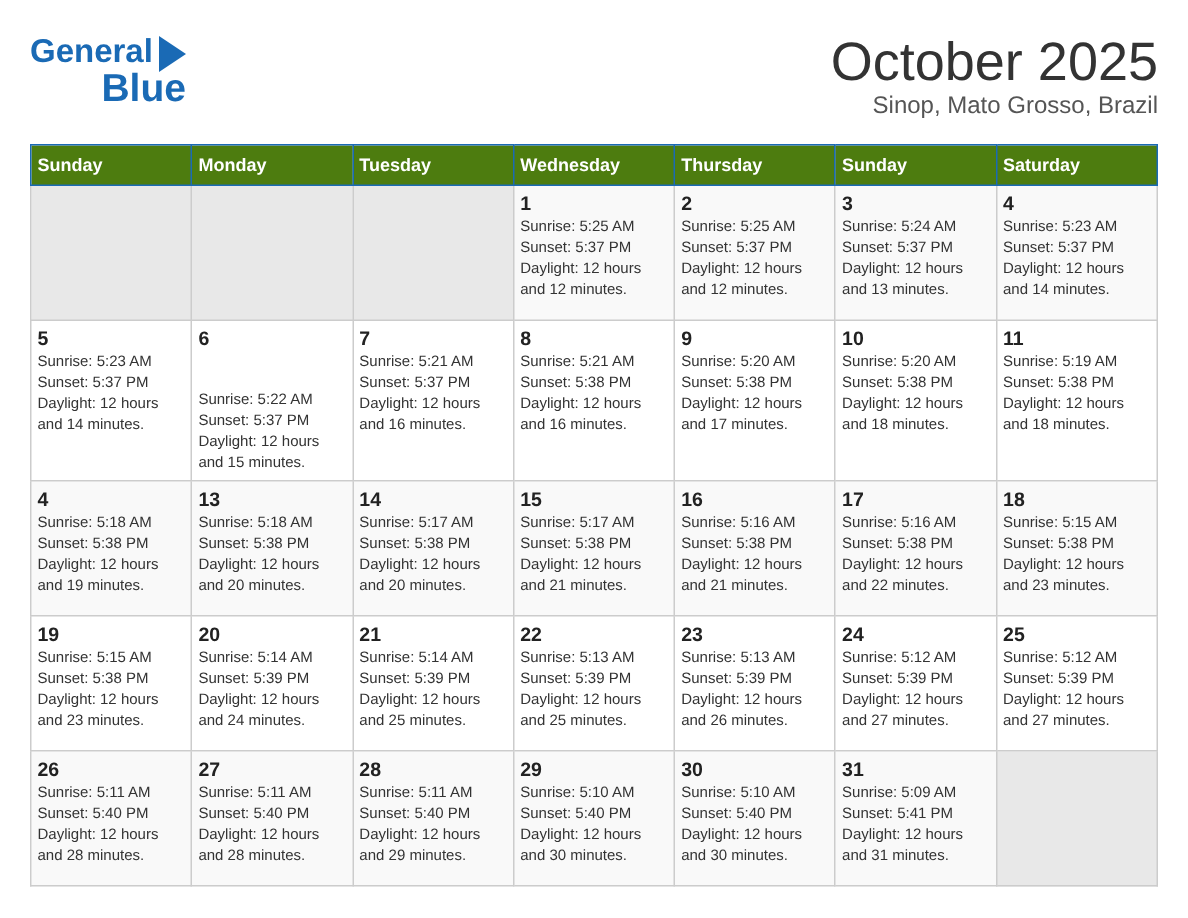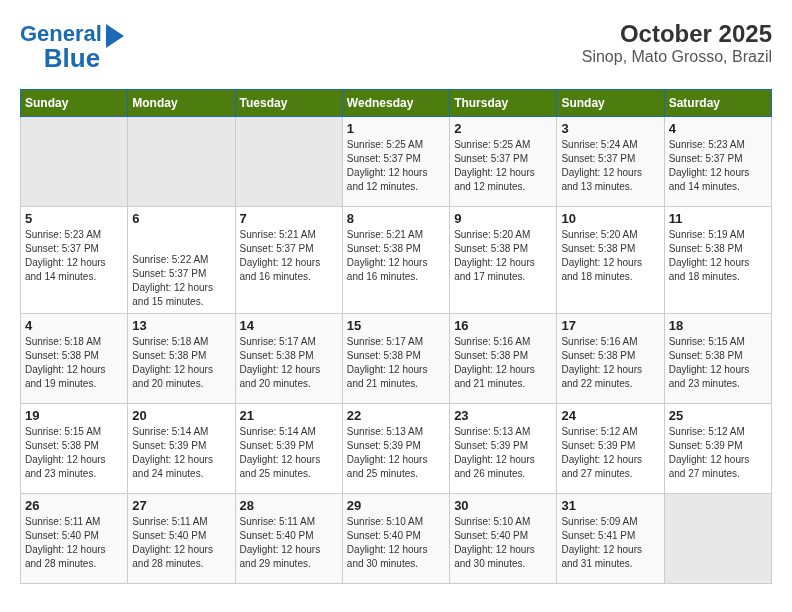--- a/index.html
+++ b/index.html
@@ -35,22 +35,22 @@
       border-top: 12px solid transparent;
       border-bottom: 12px solid transparent;
       border-left: 18px solid #1a6ab5;
       margin-left: 4px;
       margin-top: 4px;
     }
     .title-block {
       text-align: right;
     }
     .month-title {
-      font-size: 24px;
-      font-weight: bold;
+      font-size: 36px;
+      font-weight: normal;
       color: #333;
     }
     .subtitle {
       font-size: 16px;
       color: #555;
     }
     .calendar {
       width: 100%;
       border-collapse: collapse;
       font-size: 11px;
@@ -93,21 +93,21 @@
     }
     .empty-cell {
       background: #e8e8e8 !important;
     }
   </style>
 </head>
 <body>
 
 <div class="header">
   <div class="logo">
-    <div style="display:flex;flex-direction:column;align-items:center;">
+    <div style="display:flex;flex-direction:column;align-items:flex-end;">
       <div style="display:flex;align-items:center;">
         <span class="logo-text"><span>General</span></span>
         <div class="logo-arrow"></div>
       </div>
       <div style="display:flex;align-items:center;margin-top:-4px;">
         <span class="logo-text" style="color:#1a6ab5;font-size:26px;font-weight:bold;">Blue</span>
       </div>
     </div>
   </div>
   <div class="title-block">

